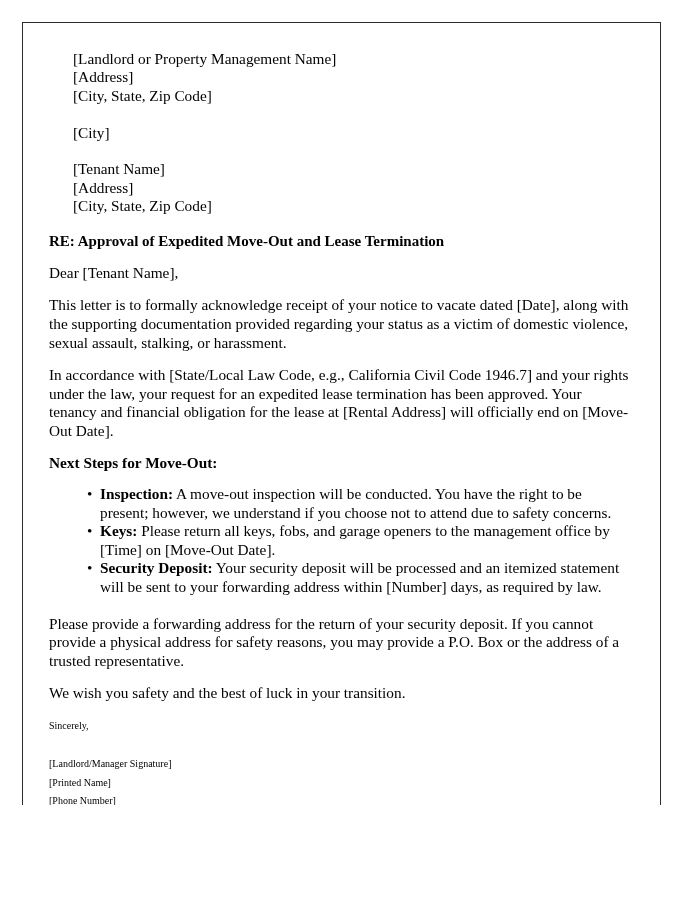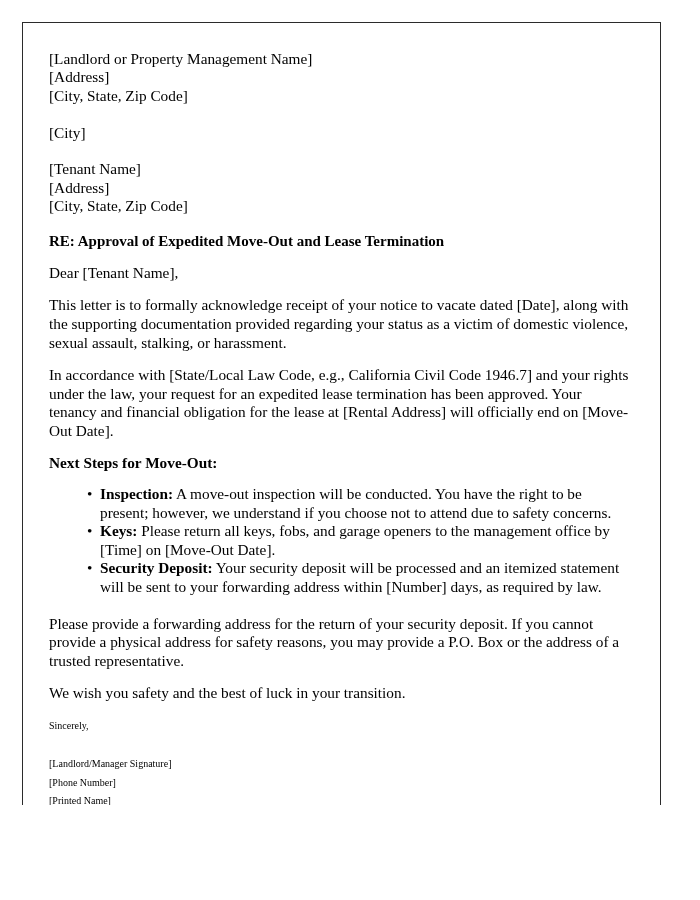--- a/index.html
+++ b/index.html
@@ -32,21 +32,21 @@
   .letter-body {
     padding: 27px 30px 0 26px;
   }
 
   
   .addr-block {
     font-size: 15.3px;
     line-height: 18.4px;
     margin: 0;
   }
-  .addr-block .line { white-space: pre; }
+  .addr-block .line { white-space: pre; margin-left: 24px; }
 
   .spacer-line { height: 18.4px; }
 
   .subject-line {
     font-size: 15px;
     line-height: 18.4px;
     font-weight: bold;
     margin: 0;
   }
 
@@ -174,18 +174,18 @@
     <p class="para">We wish you safety and the best of luck in your transition.</p>
 
     <div class="gap-14"></div>
 
     <div class="sign-block">Sincerely,</div>
 
     <div class="gap-20"></div>
 
     <div class="sign-block">
       <div class="line">[Landlord/Manager Signature]</div>
+      <div class="line">[Printed Name]</div>
       <div class="line">[Phone Number]</div>
-      <div class="line">[Printed Name]</div>
     </div>
 
   </div>
 </div>
 
 </body></html>

